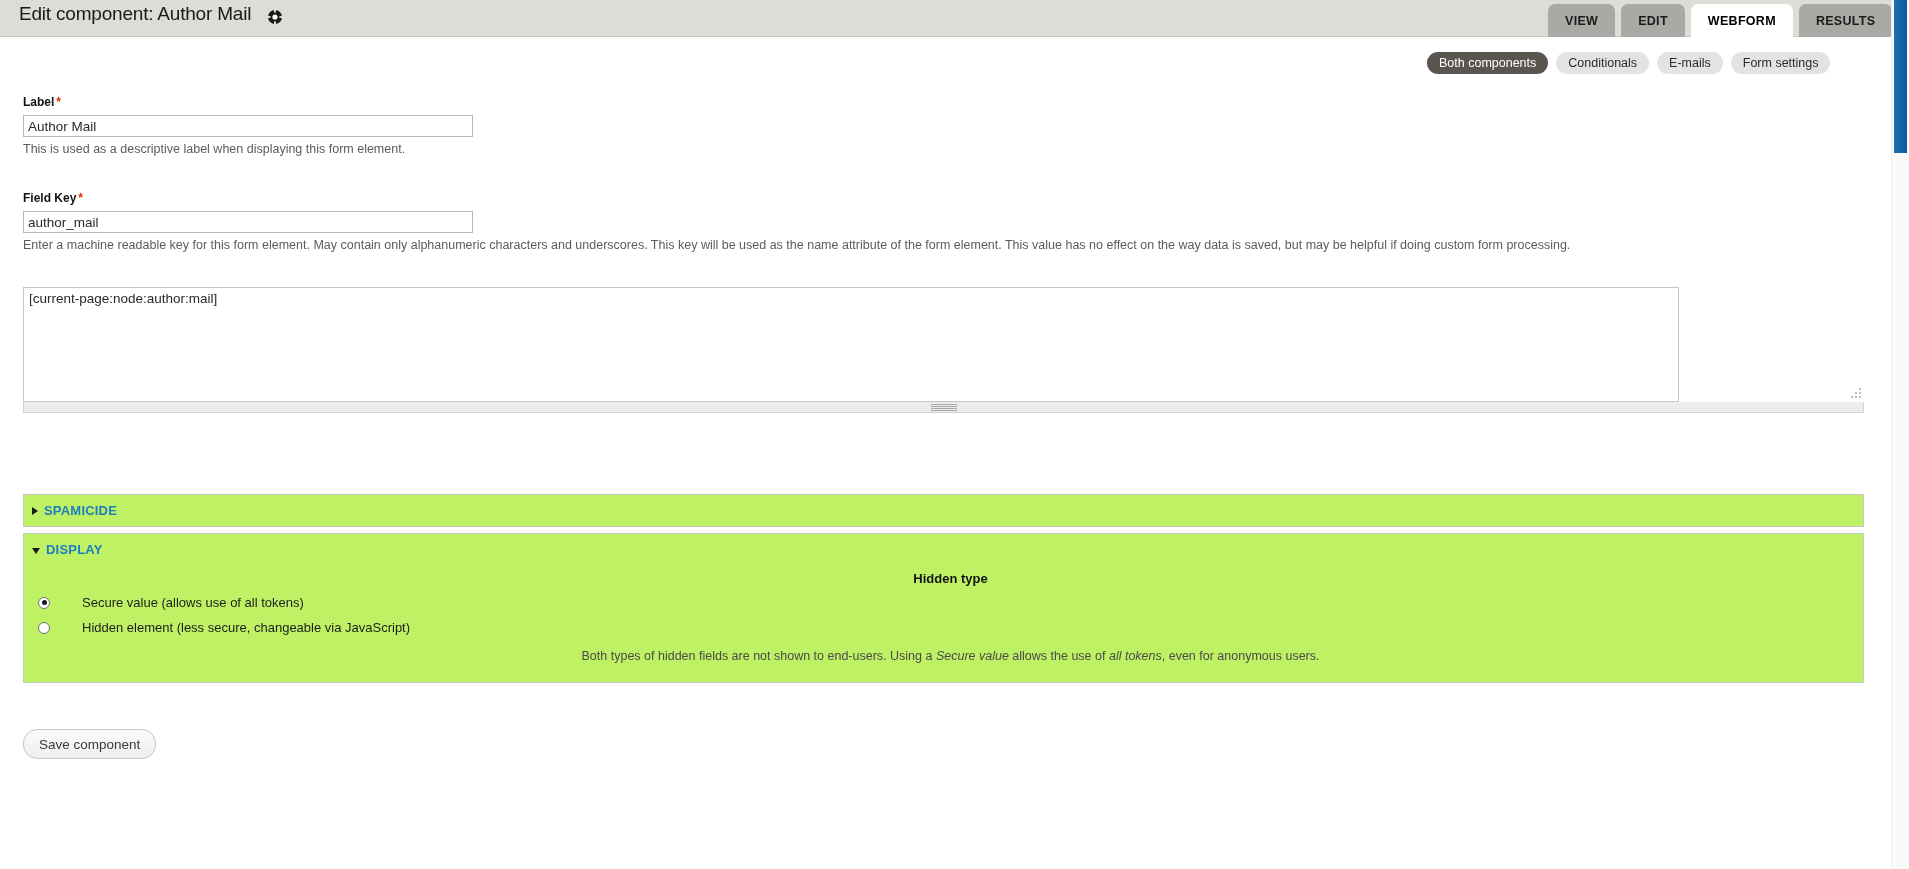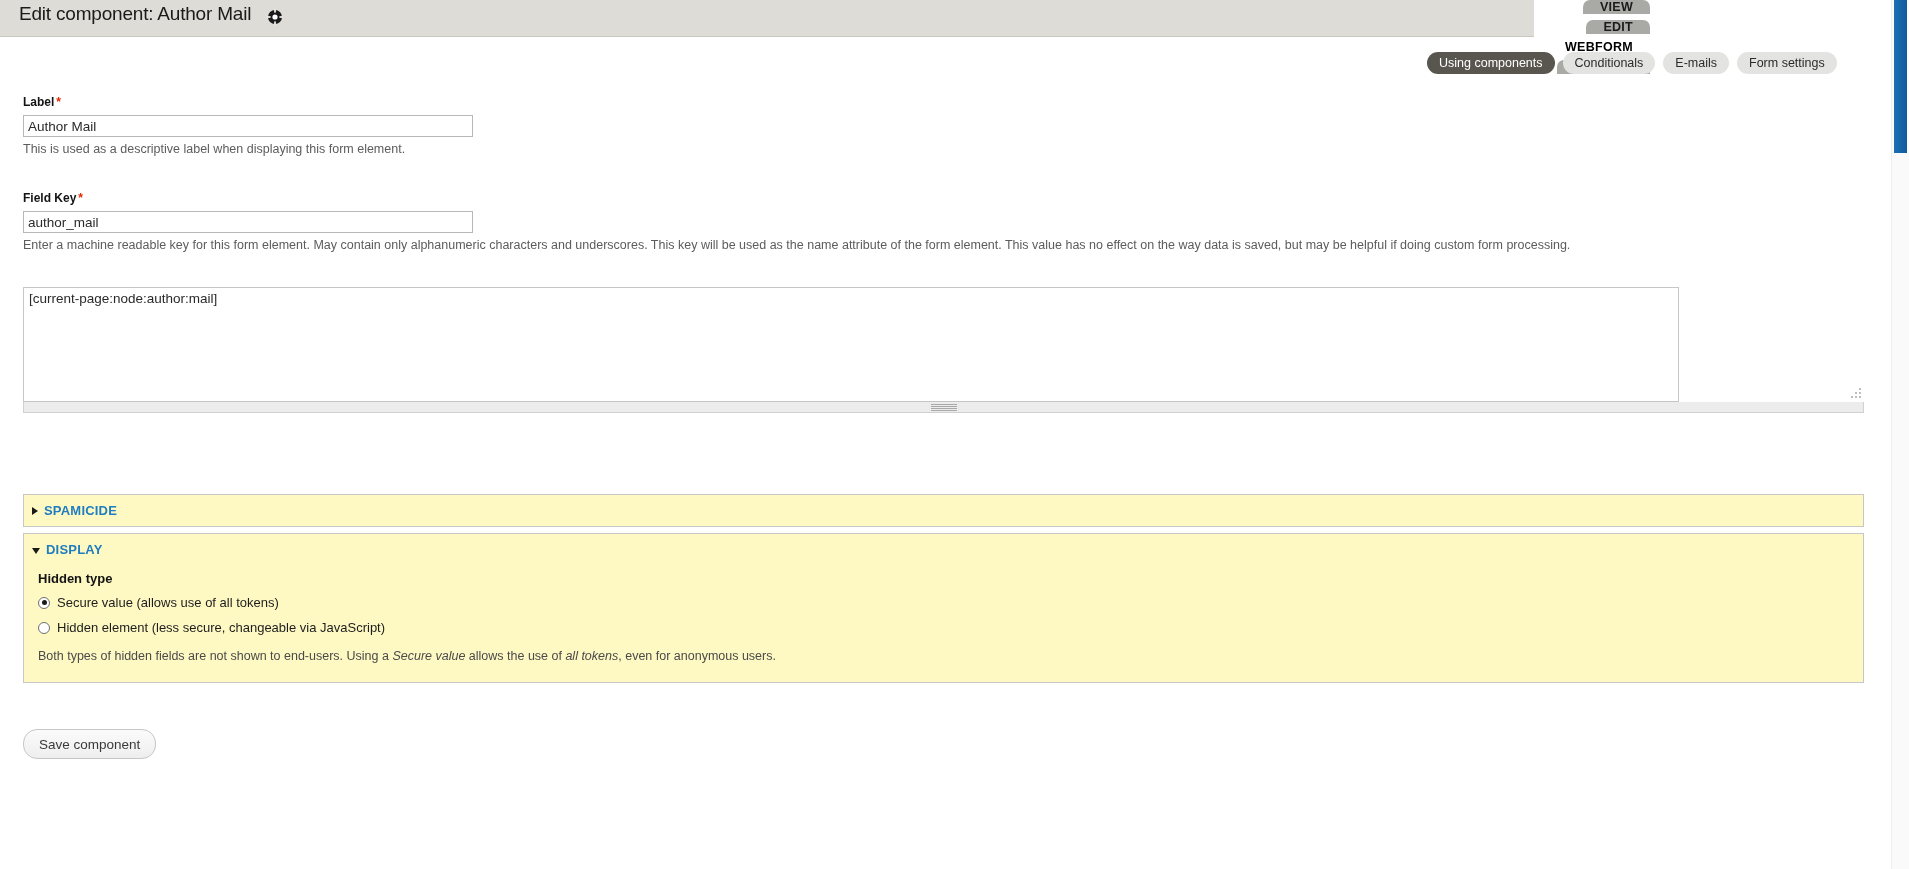--- a/index.html
+++ b/index.html
@@ -8,21 +8,21 @@
     width: 1909px; height: 869px;
     background: #ffffff;
     font-family: "Liberation Sans", sans-serif;
     overflow: hidden;
   }
   body { position: relative; }
 
   
   .admin-bar {
     position: absolute; top: 0; left: 0;
-    width: 1534px; height: 37px;
+    width: 1893px; height: 37px;
     background: #dddcd6;
     border-bottom: 1px solid #c9c8c0;
   }
   .admin-title {
     position: absolute; left: 19px; top: 3px;
     font-size: 19px; color: #1a1a1a;
     font-weight: normal;
     letter-spacing: -0.2px;
     white-space: nowrap;
   }
@@ -31,21 +31,20 @@
     width: 16px; height: 16px;
   }
   .gear-wrap svg { display: block; }
 
   
   .primary-tabs {
     position: absolute; top: 0px; left: 1548px;
     height: 37px;
     display: flex; align-items: flex-end;
     gap: 6px;
-    flex-direction: column;
   }
   .ptab {
     height: 33px;
     padding: 0 17px;
     display: flex; align-items: center; justify-content: center;
     background: #a9a9a5;
     color: #1b1b1b;
     font-size: 12.5px;
     font-weight: bold;
     letter-spacing: 0.3px;
@@ -159,21 +158,22 @@
   }
   .grippie-lines span {
     display: block; height: 1px; background: #a8a8a8; margin-bottom: 1px;
   }
 
   
   .fieldset {
     position: absolute;
     width: 1841px;
     border: 1px solid #c7c7c7;
-    background: #fef9c3;
+    background: #bef264;
+    text-align: center;
   }
   .fieldset-legend {
     display: flex; align-items: center;
     padding: 8px 0 8px 8px;
     cursor: pointer;
     user-select: none;
   }
   .legend-arrow {
     width: 0; height: 0;
     margin-right: 6px;
@@ -214,21 +214,21 @@
     position: relative;
     flex: 0 0 auto;
   }
   .radio.checked::after {
     content: "";
     position: absolute; left: 2.5px; top: 2.5px;
     width: 5px; height: 5px; border-radius: 50%;
     background: #1a1a1a;
   }
   .radio-label {
-    font-size: 13px; color: #1d1d1d; line-height: 15px;
+    font-size: 13px; color: #1d1d1d; line-height: 15px; margin-left: 25px;
   }
   .fieldset-desc {
     font-size: 12.5px; color: #4a4a4a; line-height: 16px;
     margin-top: 13px;
   }
   .fieldset-desc em { font-style: italic; }
 
   
   .save-btn {
     position: absolute;
@@ -285,21 +285,21 @@
       <span>WEBFORM</span>
     </div>
     <div class="ptab">
       <span>RESULTS</span>
     </div>
   </div>
 </div>
 
 <div class="secondary-tabs">
   <div class="stab active">
-    <span>Using components</span>
+    <span>Both components</span>
   </div>
   <div class="stab">
     <span>Conditionals</span>
   </div>
   <div class="stab">
     <span>E-mails</span>
   </div>
   <div class="stab">
     <span>Form settings</span>
   </div>

